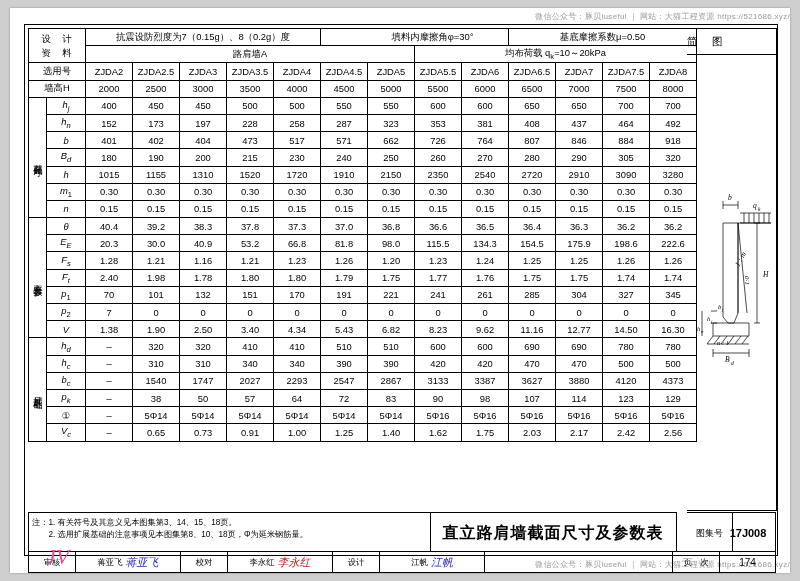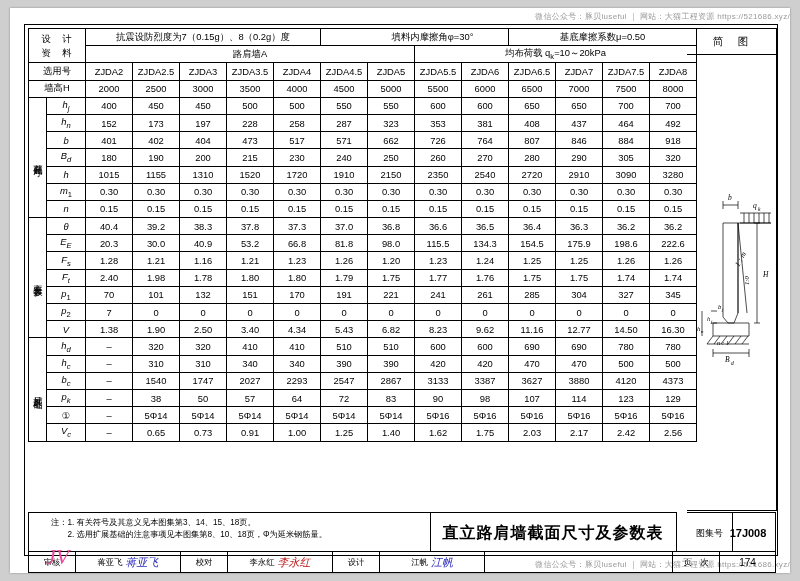--- a/index.html
+++ b/index.html
@@ -45,30 +45,30 @@
   td.thick-b{border-bottom:1.5px solid #000;}
   td.hdr{font-size:9.6px;}
   .sub{font-size:7.6px;vertical-align:sub;}
   .ital{font-style:italic;}
   
   .rpanel{
     position:absolute;left:677px;top:20px;width:89px;height:481px;
     border:1.5px solid #000;border-left:none;
   }
   .rpanel .cap{
-    height:25px;line-height:25px;text-align:center;font-size:10.5px;
+    height:25px;line-height:25px;font-size:10.5px;
     letter-spacing:2px;border-bottom:0.8px solid #000;
   }
   .diagram{position:relative;width:100%;height:455px;}
   .diagram svg{position:absolute;left:0;top:0;}
   
   .notes{
     position:absolute;left:18px;top:504px;width:403px;height:40px;
     border:1.5px solid #000;box-sizing:border-box;
-    padding:4px 22px;font-size:8.2px;line-height:1.5;text-align:left;
+    padding:4px 3px;font-size:8.2px;line-height:1.5;text-align:left;
   }
   .titlebox{
     position:absolute;left:420px;top:504px;width:247px;height:40px;
     border:1.5px solid #000;border-left:none;box-sizing:border-box;
     text-align:center;font-size:16px;font-weight:bold;line-height:40px;
     letter-spacing:1px;
   }
   .sheetlbl{
     position:absolute;left:666px;top:504px;width:46px;height:40px;
     border:1.5px solid #000;border-left:none;box-sizing:border-box;

